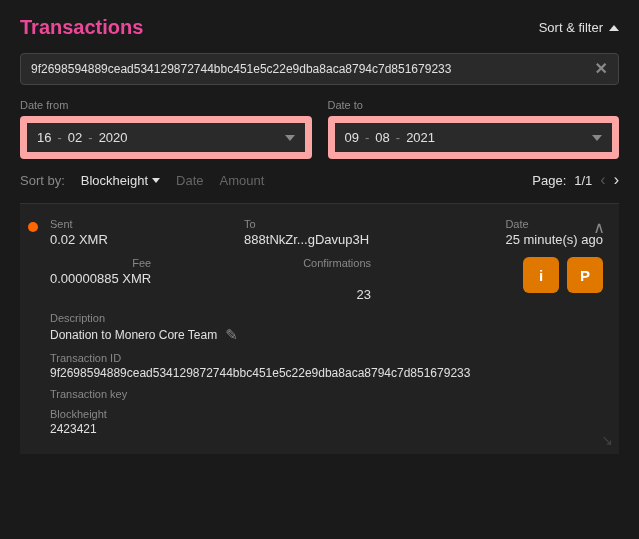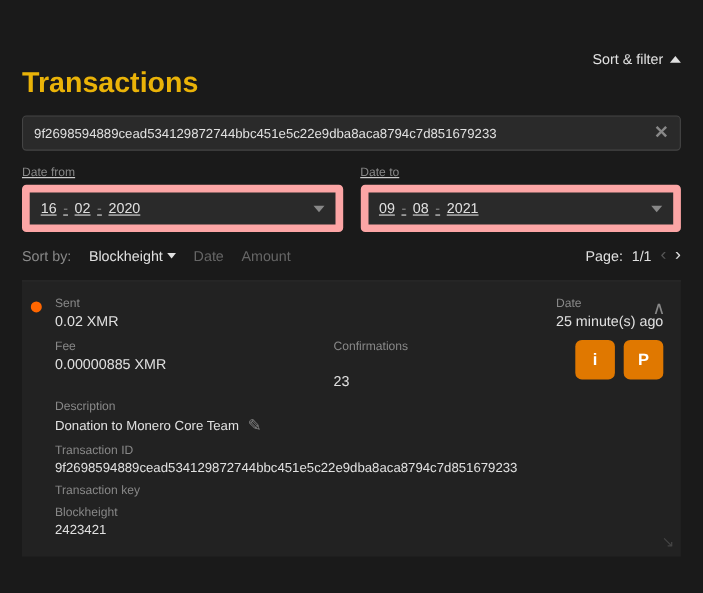--- a/index.html
+++ b/index.html
@@ -15,24 +15,23 @@
     .container {
       padding: 16px 20px;
     }
     .header-row {
       display: flex;
       justify-content: space-between;
       align-items: center;
       margin-bottom: 14px;
     }
     .page-title {
-      font-size: 26px;
+      font-size: 20px;
       font-weight: 600;
-      color: #eab308;
-      margin-top: 44px;
+      color: #ec4899;
     }
     .sort-filter {
       display: flex;
       align-items: center;
       gap: 6px;
       color: #e0e0e0;
       font-size: 13px;
       cursor: pointer;
     }
     .chevron-up {
@@ -67,21 +66,20 @@
       font-weight: bold;
       line-height: 1;
     }
     .date-row {
       display: flex;
       gap: 16px;
       margin-bottom: 12px;
     }
     .date-group {
       flex: 1;
-      text-decoration: underline;
     }
     .date-label {
       font-size: 11px;
       color: #888;
       margin-bottom: 5px;
     }
     .date-picker {
       display: flex;
       align-items: center;
       background: #2a2a2a;
@@ -165,20 +163,21 @@
       margin-bottom: 10px;
     }
     .tx-col { display: flex; flex-direction: column; gap: 2px; justify-content: space-between; }
     .tx-col-label { font-size: 11px; color: #888; }
     .tx-col-value { font-size: 13px; color: #e0e0e0; }
     .tx-mid-row {
       display: flex;
       align-items: flex-start;
       justify-content: space-between;
       margin-bottom: 10px;
+      text-align: right;
     }
     .tx-fee-col { display: flex; flex-direction: column; gap: 2px; }
     .tx-confirm-col { display: flex; flex-direction: column; gap: 18px; }
     .tx-action-btns { display: flex; gap: 8px; align-items: center; }
     .action-btn {
       width: 36px;
       height: 36px;
       border-radius: 6px;
       display: flex;
       align-items: center;
@@ -281,20 +280,24 @@
 
   <div class="transaction-card" style="position:relative;">
     <span class="orange-dot"></span>
 
     <div class="tx-top-row">
       <div class="tx-col">
         <span class="tx-col-label">Sent</span>
         <span class="tx-col-value">0.02 XMR</span>
       </div>
       <div class="tx-col">
+        <span class="tx-col-label">To</span>
+        <span class="tx-col-value">888tNkZr...gDavup3H</span>
+      </div>
+      <div class="tx-col">
         <span class="tx-col-label">Date</span>
         <span class="tx-col-value">25 minute(s) ago</span>
       </div>
     </div>
 
     <div class="tx-mid-row">
       <div class="tx-fee-col">
         <span class="tx-col-label">Fee</span>
         <span class="tx-col-value">0.00000885 XMR</span>
       </div>

